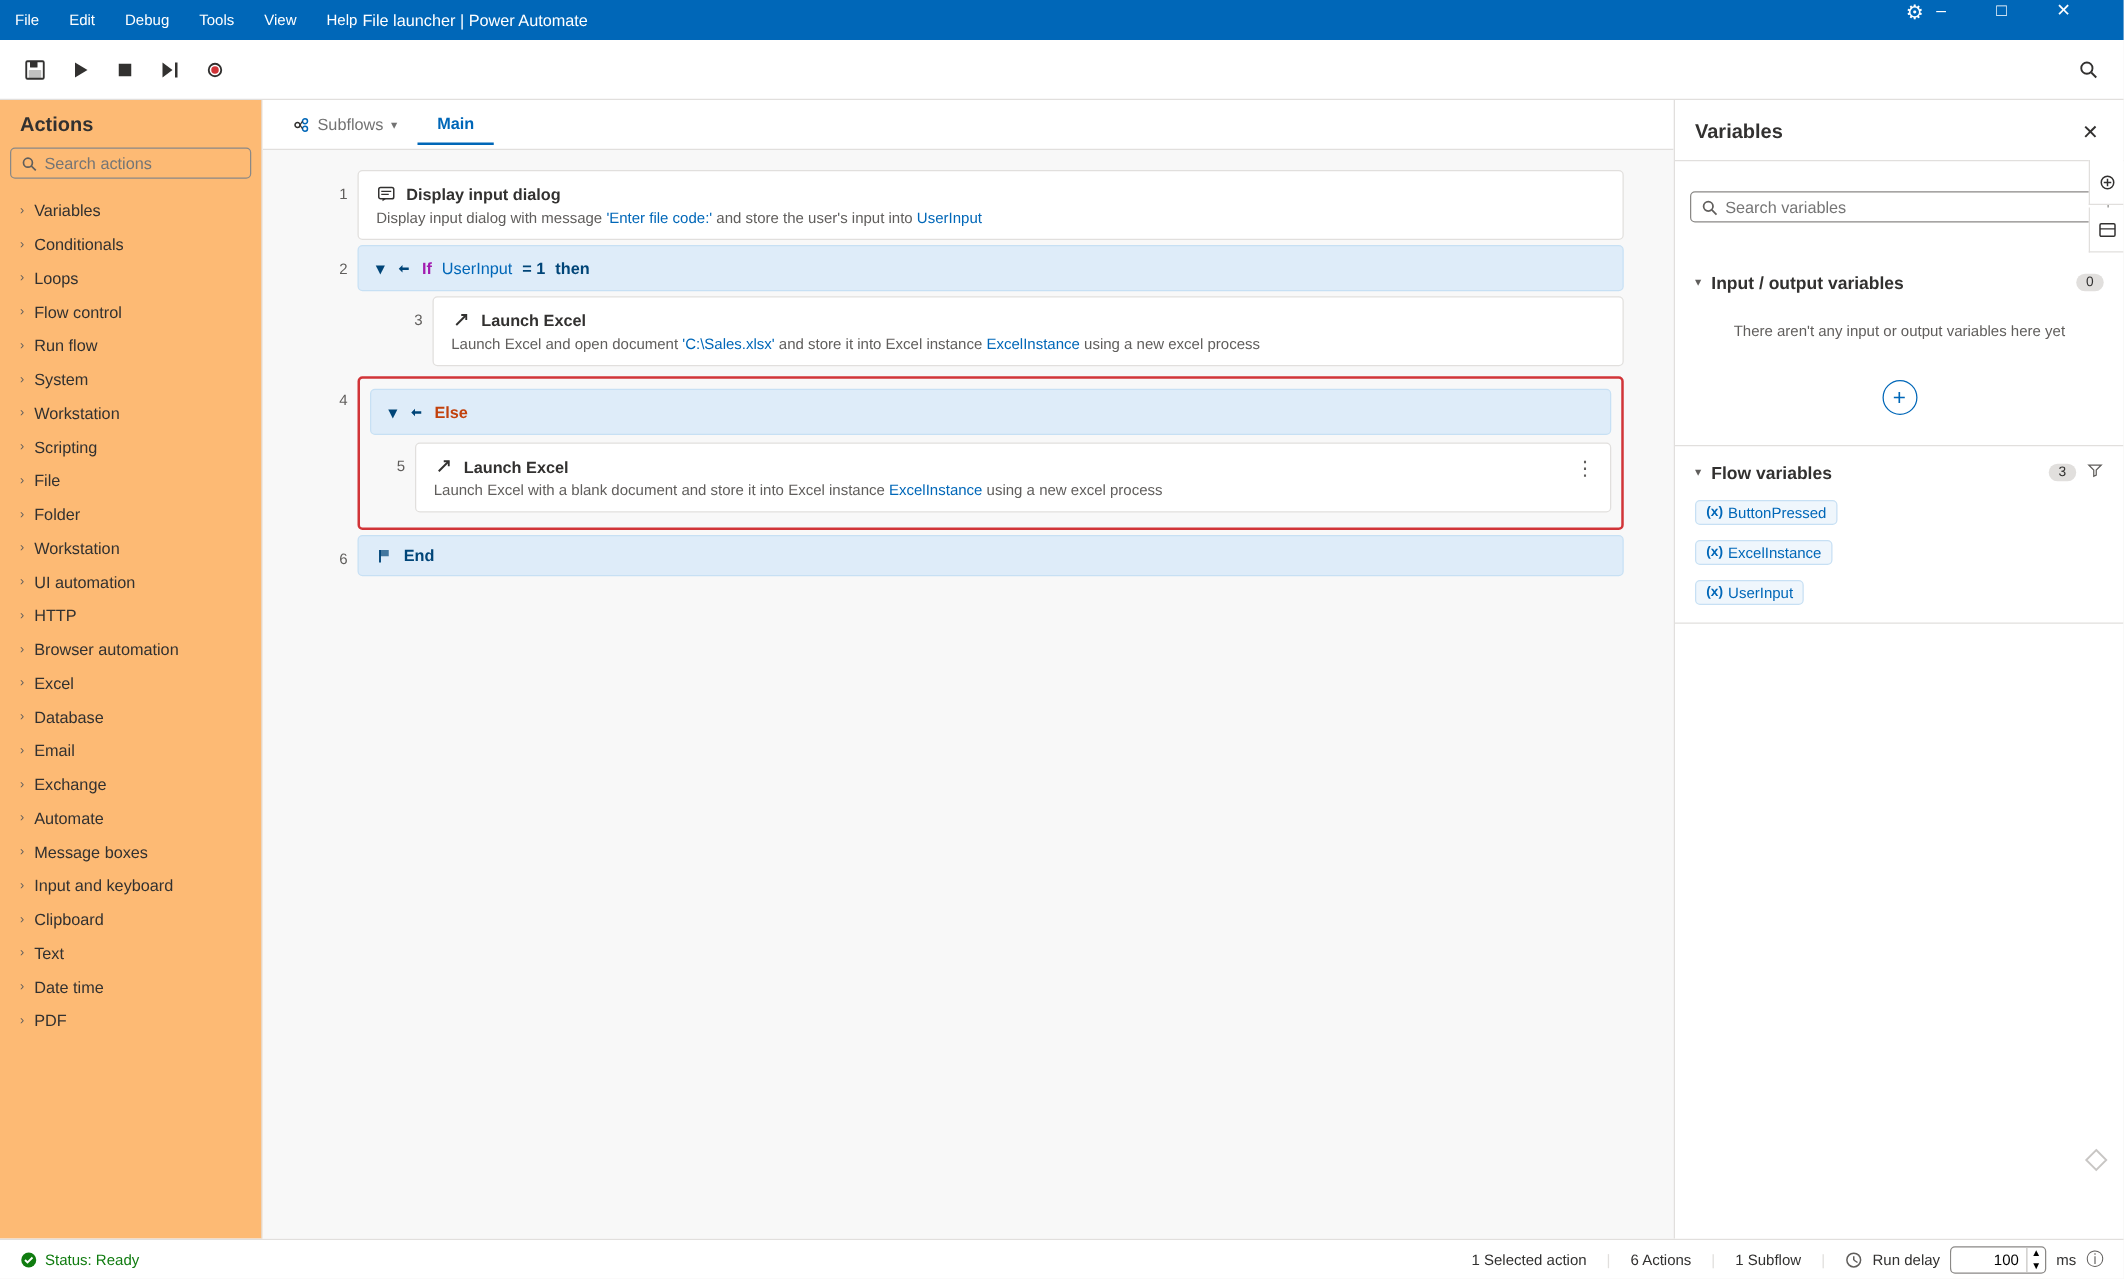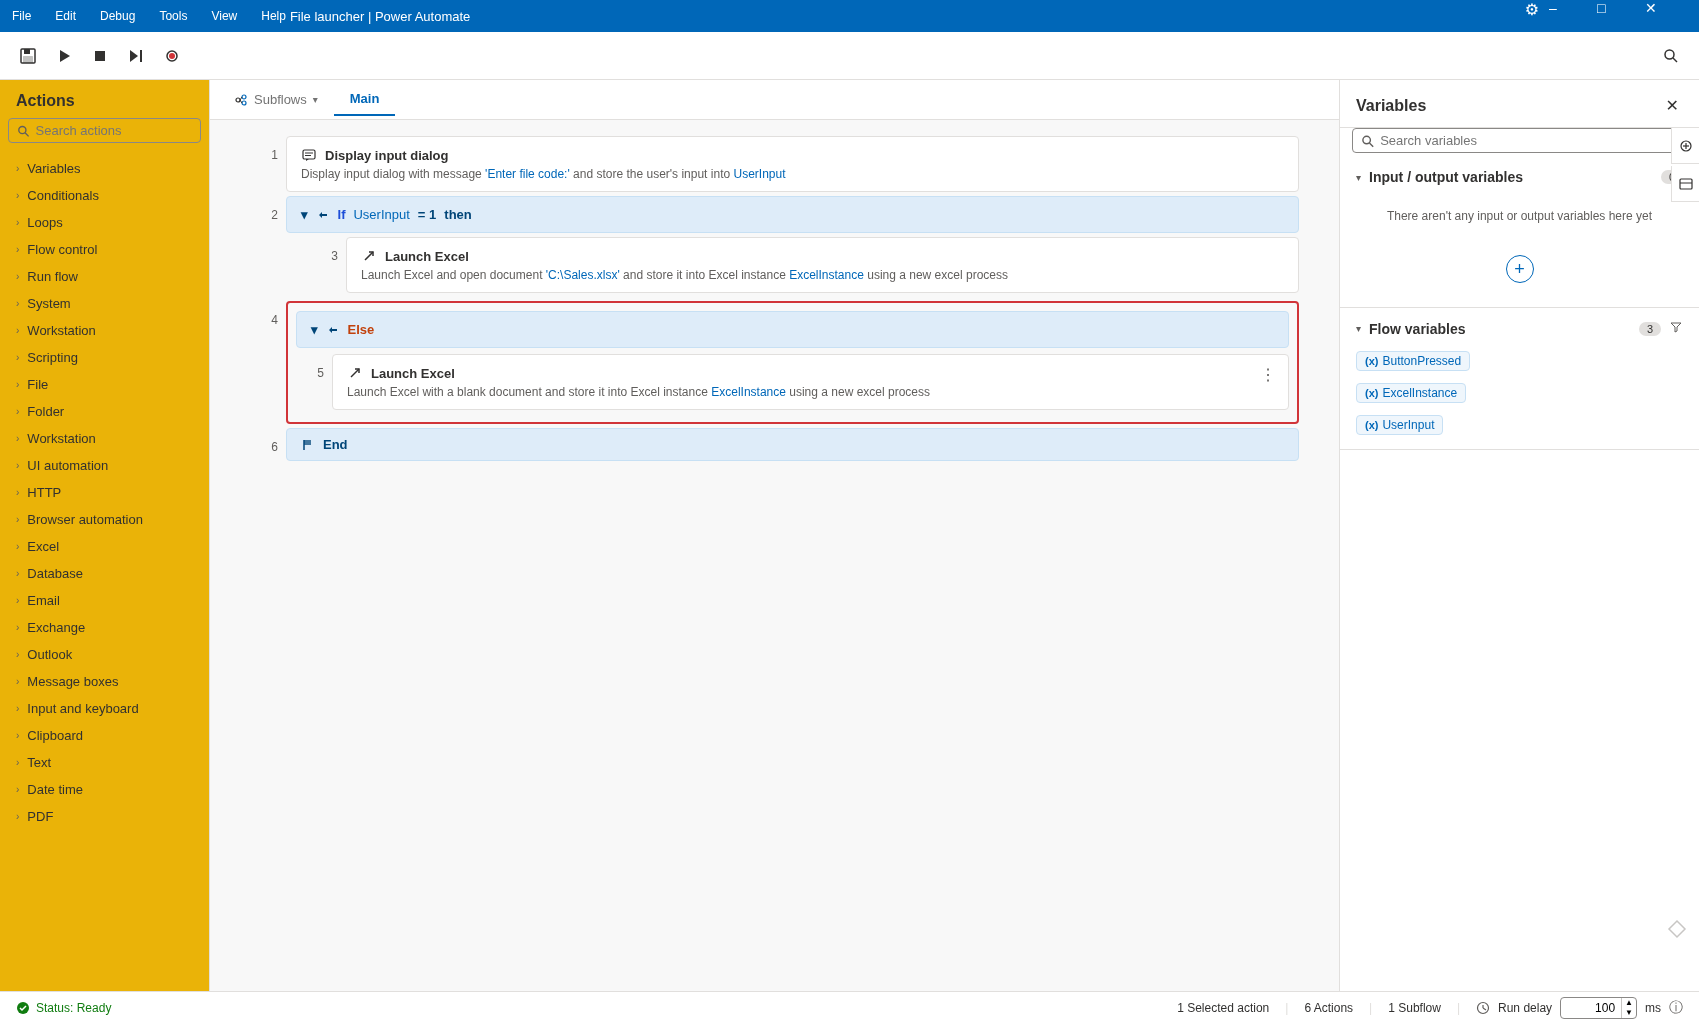--- a/index.html
+++ b/index.html
@@ -59,21 +59,21 @@
     
     .content-area {
       display: flex;
       flex: 1;
       overflow: hidden;
     }
 
     
     .actions-panel {
       width: 210px;
-      background: #eab308;
+      background: #fdba74;
       border-right: 1px solid #e1dfdd;
       display: flex;
       flex-direction: column;
       overflow: hidden;
     }
     .actions-panel-header {
       padding: 12px 16px 8px;
       font-size: 16px;
       font-weight: 600;
       color: #323130;
@@ -232,21 +232,21 @@
       font-weight: 600;
       color: #323130;
       flex: 1;
     }
     .variables-close-btn {
       background: none; border: none; cursor: pointer; font-size: 16px; color: #323130;
       padding: 4px; border-radius: 4px;
     }
 
     .variables-search {
-      margin: 0 12px;
+      margin: 24px 12px;
       display: flex;
       align-items: center;
       border: 1px solid #8a8886;
       border-radius: 4px;
       padding: 4px 8px;
       gap: 6px;
     }
     .variables-search input {
       border: none; outline: none; font-size: 13px; width: 100%; background: transparent;
     }
@@ -521,21 +521,21 @@
         <div class="action-group-item">
           <span class="chevron">›</span>
           <span>Email</span>
         </div>
         <div class="action-group-item">
           <span class="chevron">›</span>
           <span>Exchange</span>
         </div>
         <div class="action-group-item">
           <span class="chevron">›</span>
-          <span>Outlook</span>
+          <span>Automate</span>
         </div>
         <div class="action-group-item">
           <span class="chevron">›</span>
           <span>Message boxes</span>
         </div>
         <div class="action-group-item">
           <span class="chevron">›</span>
           <span>Input and keyboard</span>
         </div>
         <div class="action-group-item">
@@ -596,21 +596,21 @@
 
         <div class="flow-step-row">
           <div class="step-num-col">2</div>
           <div style="flex:1;">
 
             <div class="if-card" style="margin-bottom:4px;">
               <span class="collapse-chevron">▾</span>
               <svg width="14" height="14" viewBox="0 0 14 14">
                 <path d="M3 7 L6 4 L6 6 L11 6 L11 8 L6 8 L6 10 Z" fill="#004578"></path>
               </svg>
-              <span style="font-size:13px;font-weight:600;color:#1d4ed8;">If</span>
+              <span style="font-size:13px;font-weight:600;color:#a21caf;">If</span>
               <span class="highlight">UserInput</span>
               <span style="font-size:13px;color:#004578;"> = 1 </span>
               <span style="font-size:13px;font-weight:600;color:#004578;">then</span>
             </div>
 
             <div class="flow-step-row" style="margin-left:24px;margin-bottom:4px;">
               <div class="step-num-col">3</div>
               <div class="step-card" style="flex:1;">
                 <div class="step-card-title">
                   <svg width="16" height="16" viewBox="0 0 16 16">

